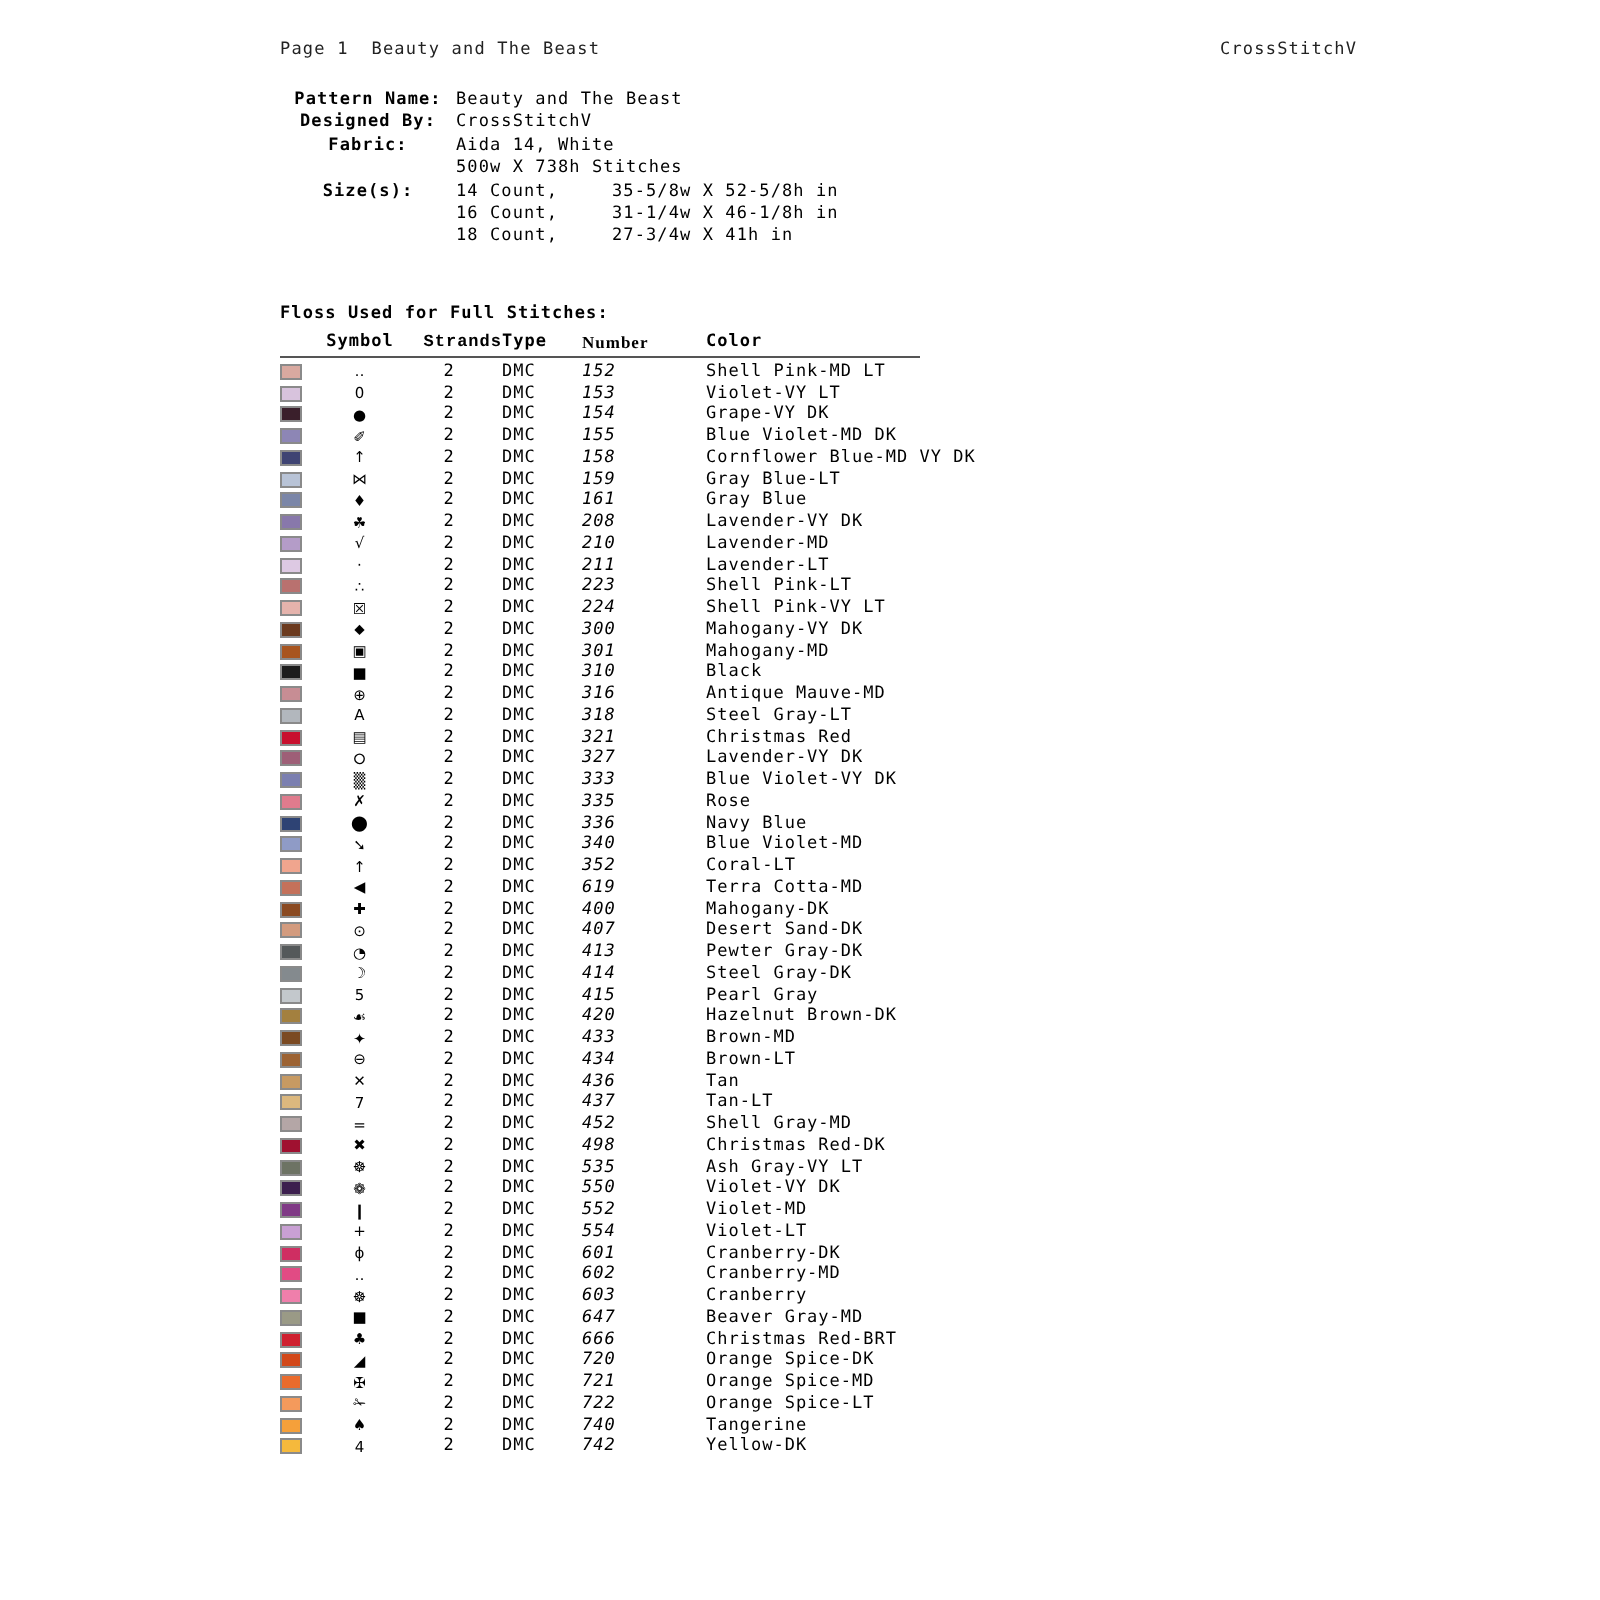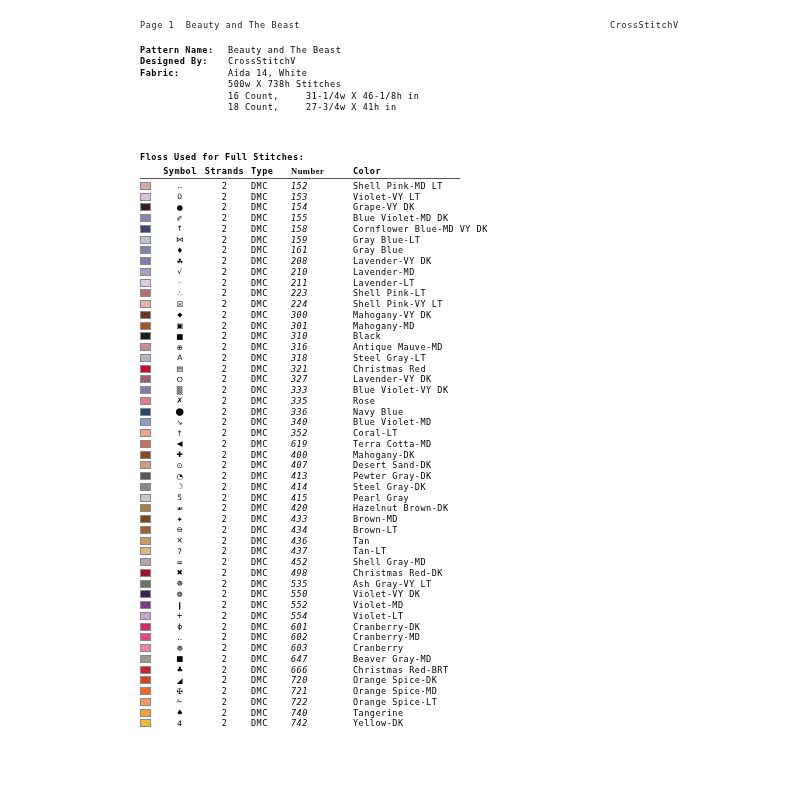--- a/index.html
+++ b/index.html
@@ -54,20 +54,21 @@
     letter-spacing: 0.55px;
   }
   .meta-row {
     display: flex;
     white-space: pre;
   }
   .meta-label {
     font-weight: bold;
     width: 88px;
     flex: 0 0 88px;
+    text-align: center;
   }
   .meta-val {
     white-space: pre;
   }
   .meta-val.count {
     width: 78px;
     flex: 0 0 78px;
   }
 
   
@@ -114,21 +115,21 @@
   .c-swatch { flex: 0 0 22px; display: flex; align-items: center; }
   .c-sym    { flex: 0 0 36px; text-align: center; font-size: 8px; line-height: 1; }
   .c-str    { flex: 0 0 53px; text-align: center; }
   .c-type   { flex: 0 0 40px; text-align: left; }
   .c-num    { flex: 0 0 62px; text-align: left; font-style: italic; }
   .c-col    { flex: 1 1 auto; text-align: left; }
 
   
   .h-swatch { flex: 0 0 22px; }
   .h-sym    { flex: 0 0 36px; text-align: center; }
-  .h-str    { flex: 0 0 53px; text-align: center; }
+  .h-str    { flex: 0 0 53px; text-align: right; font-family: Liberation Mono, monospace; }
   .h-type   { flex: 0 0 40px; text-align: left; }
   .h-num    { flex: 0 0 62px; text-align: left; font-family: Liberation Serif, serif; }
   .h-col    { flex: 1 1 auto; text-align: left; }
 
   .swatch {
     width: 11px;
     height: 8px;
     border: 1px solid #8a8a8a;
     box-sizing: border-box;
     display: block;
@@ -157,20 +158,25 @@
       <span class="meta-label">Designed By:</span>
       <span class="meta-val">CrossStitchV</span>
     </div>
     <div class="meta-row">
       <span class="meta-label">Fabric:</span>
       <span class="meta-val">Aida 14, White</span>
     </div>
     <div class="meta-row">
       <span class="meta-label"></span>
       <span class="meta-val">500w X 738h Stitches</span>
+    </div>
+    <div class="meta-row">
+      <span class="meta-label">Size(s):</span>
+      <span class="meta-val count">14 Count,</span>
+      <span class="meta-val">35-5/8w X 52-5/8h in</span>
     </div>
     <div class="meta-row">
       <span class="meta-label"></span>
       <span class="meta-val count">16 Count,</span>
       <span class="meta-val">31-1/4w X 46-1/8h in</span>
     </div>
     <div class="meta-row">
       <span class="meta-label"></span>
       <span class="meta-val count">18 Count,</span>
       <span class="meta-val">27-3/4w X 41h in</span>

